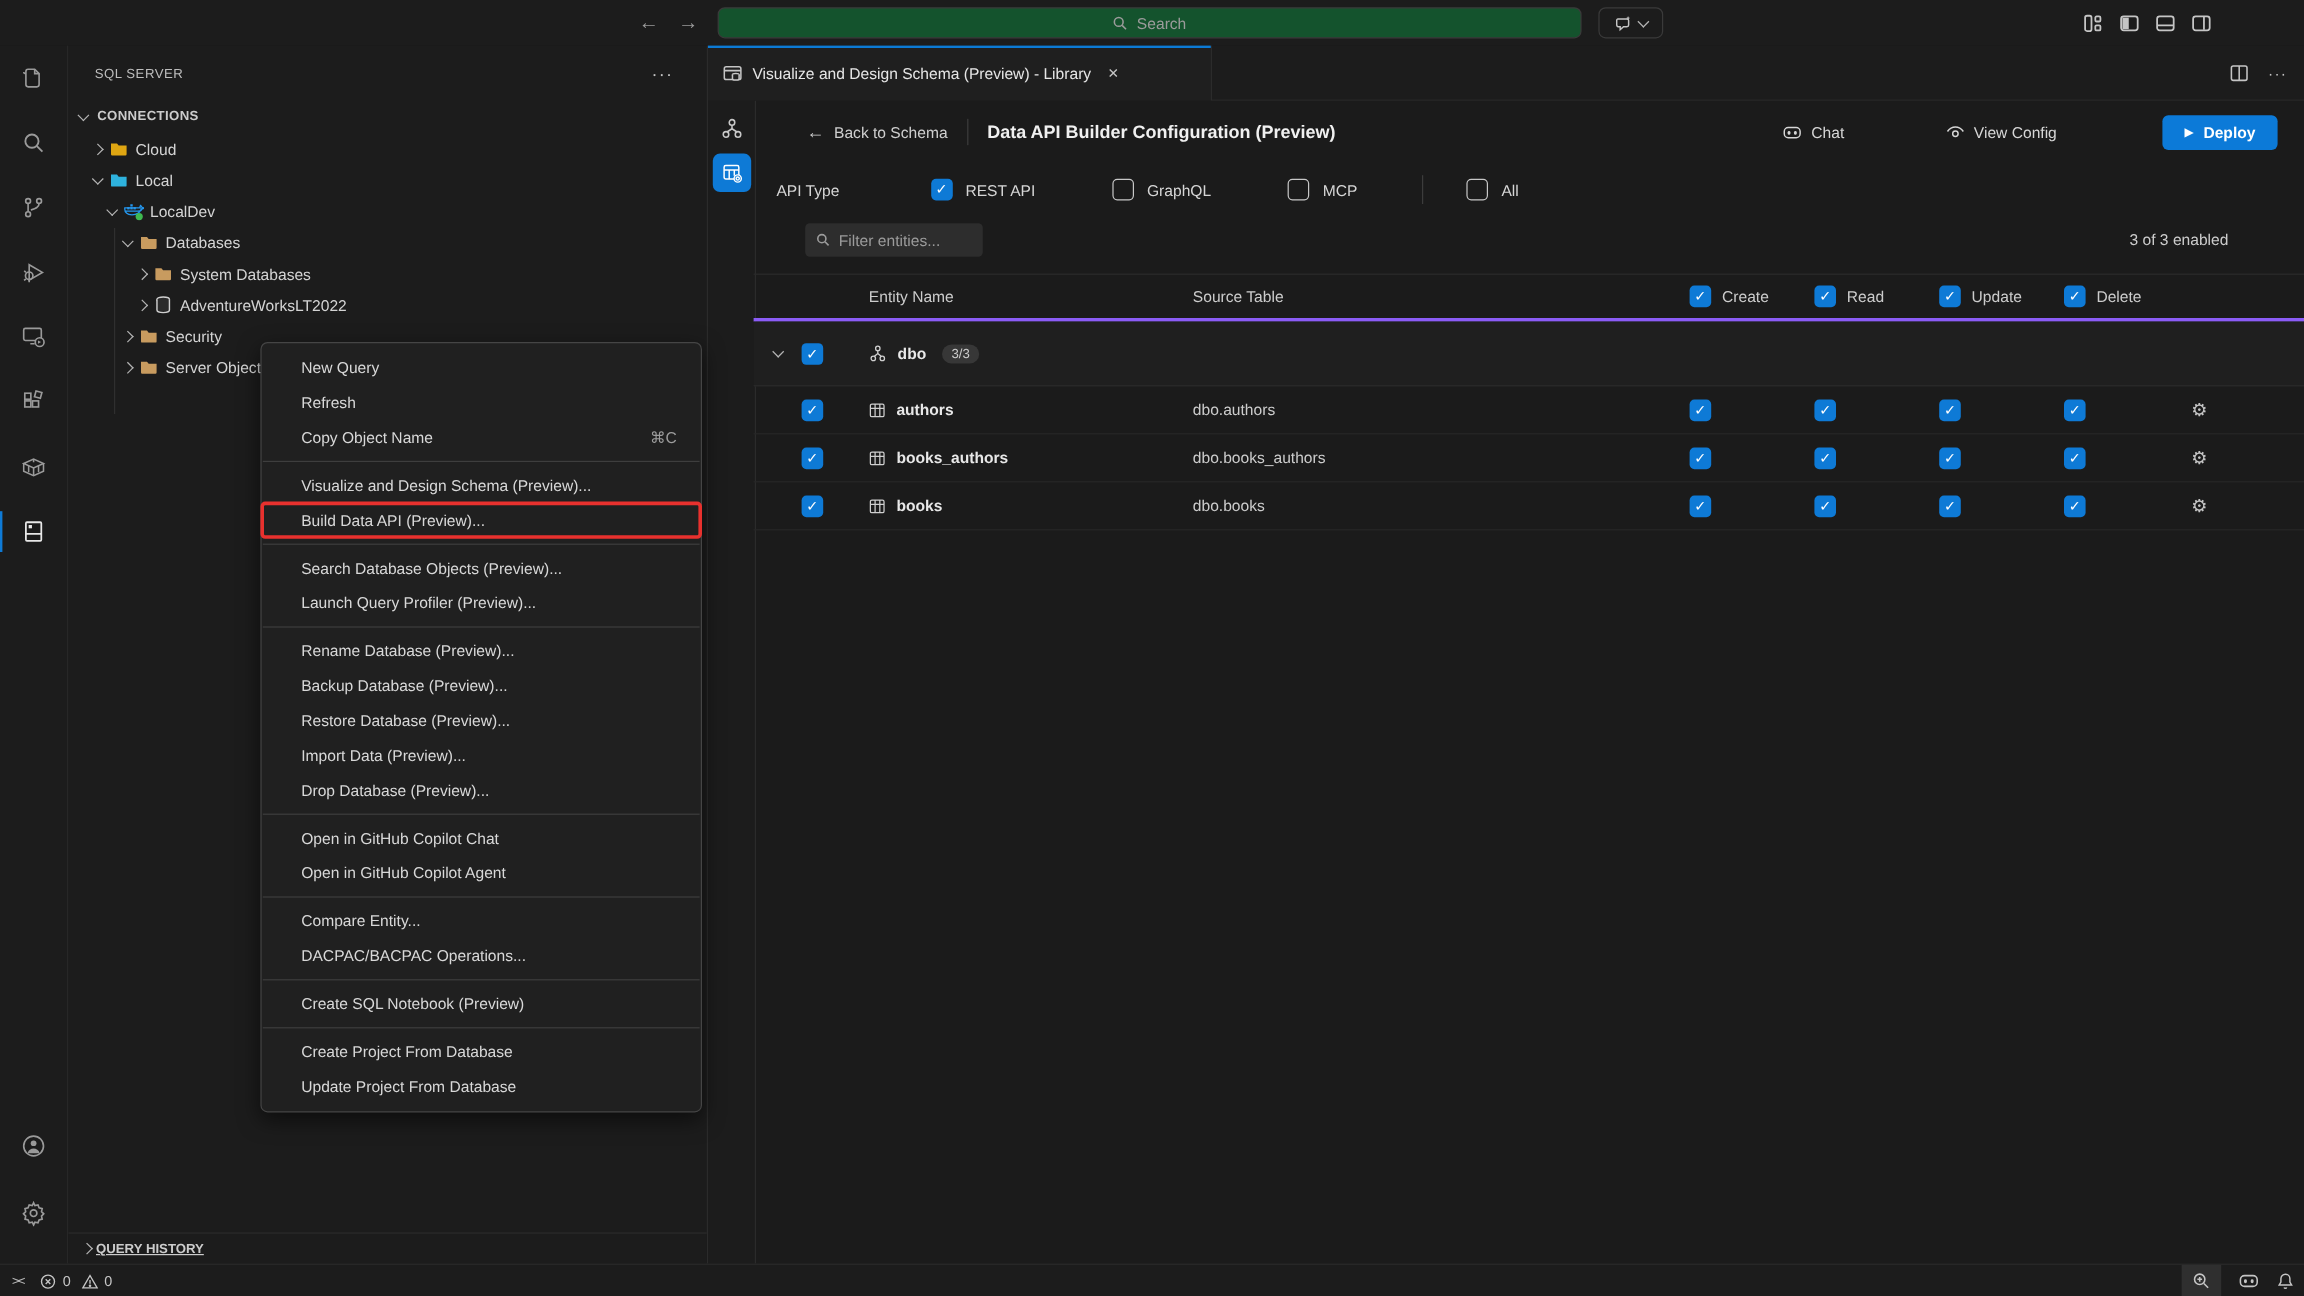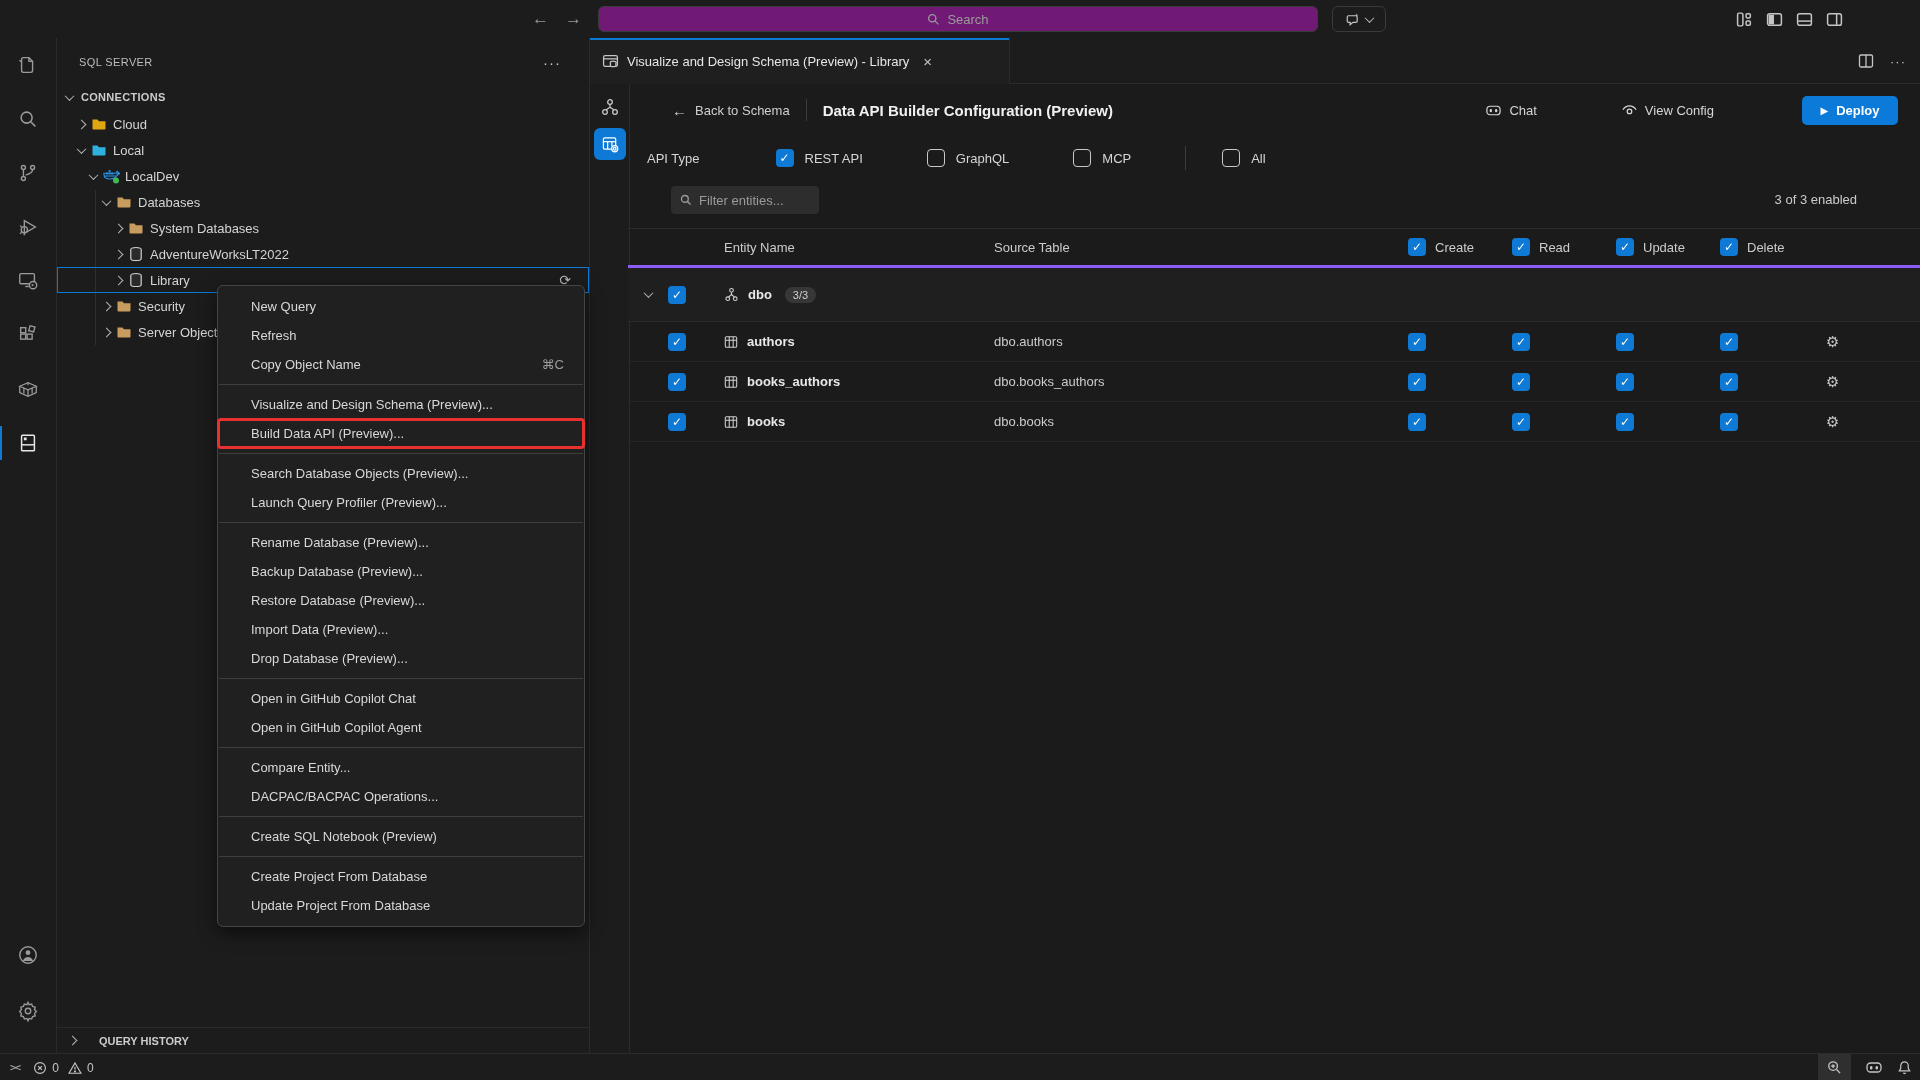--- a/index.html
+++ b/index.html
@@ -3,21 +3,21 @@
 <meta charset="utf-8">
 <style>
   * { margin:0; padding:0; box-sizing:border-box; }
   html,body { width:1920px; height:1080px; overflow:hidden; background:#1b1b1b;
     font-family:"Liberation Sans","DejaVu Sans",sans-serif; color:#d6d6d6; font-size:13px; }
   svg { display:block; }
 
   
   #titlebar { position:absolute; left:0; top:0; width:1920px; height:38px; background:#1c1c1c; }
   #nav-arrows { position:absolute; left:532px; top:0; height:38px; display:flex; align-items:center; gap:16px; color:#9a9a9a; font-size:17px; }
-  #cmd-center { position:absolute; left:598px; top:6px; width:720px; height:26px; background:#701a75; border:1px solid #3a3a3a; border-radius:6px; display:flex; align-items:center; justify-content:center; gap:7px; color:#9b9b9b; }
+  #cmd-center { position:absolute; left:598px; top:6px; width:720px; height:26px; background:#14532d; border:1px solid #3a3a3a; border-radius:6px; display:flex; align-items:center; justify-content:center; gap:7px; color:#9b9b9b; }
   #copilot-badge { position:absolute; left:1332px; top:6px; width:54px; height:26px; border:1px solid #3a3a3a; border-radius:6px; display:flex; align-items:center; justify-content:center; gap:6px; color:#c5c5c5; }
   #layout-icons { position:absolute; left:1736px; top:0; height:38px; display:flex; align-items:center; gap:13px; color:#c5c5c5; }
 
   
   #activitybar { position:absolute; left:0; top:38px; width:57px; height:1015px; background:#1c1c1c; border-right:1px solid #2b2b2b; display:flex; flex-direction:column; align-items:stretch; }
   .ab-item { height:54px; display:flex; align-items:center; justify-content:center; color:#9a9a9a; position:relative; }
   .ab-item.active { color:#e8e8e8; }
   .ab-item.active::before { content:""; position:absolute; left:0; top:10px; bottom:10px; width:2px; background:#0e7ad6; }
   #ab-bottom { margin-top:auto; margin-bottom:14px; }
   #ab-bottom .ab-item { height:56px; }
@@ -31,21 +31,21 @@
   .chev.down { transform:rotate(45deg) translate(-1px,-1px); }
   .chev.right { transform:rotate(-45deg); }
   #connections-row { position:absolute; left:0; top:46px; width:100%; height:26px; display:flex; align-items:center; gap:8px; padding-left:9px; font-weight:bold; font-size:11px; color:#cccccc; letter-spacing:.3px; }
   #tree { position:absolute; left:0; top:73px; width:100%; }
   .trow { height:26px; display:flex; align-items:center; gap:6px; padding-right:18px; position:relative; }
   .trow .lbl { white-space:nowrap; color:#d4d4d4; }
   .ind1 { padding-left:21px; } .ind2 { padding-left:33px; } .ind3 { padding-left:46px; } .ind4 { padding-left:58px; }
   .trow.selected { outline:1px solid #0c7ad4; outline-offset:-1px; }
   .refresh-glyph { margin-left:auto; color:#b9b9b9; font-size:14px; }
   .guide { position:absolute; width:1px; background:#2f2f2f; }
-  #query-history { position:absolute; left:0; bottom:0; width:100%; height:26px; border-top:1px solid #2b2b2b; display:flex; align-items:center; gap:23px; padding-left:12px; font-weight:bold; font-size:11px; color:#cccccc; background:#1c1c1c; }
+  #query-history { position:absolute; left:0; bottom:0; width:100%; height:26px; border-top:1px solid #2b2b2b; display:flex; align-items:center; gap:4px; padding-left:12px; font-weight:bold; font-size:11px; color:#cccccc; background:#1c1c1c;text-decoration:underline; }
 
   
   .tico { width:16px; height:16px; flex:none; position:relative; }
 
   
   #context-menu { position:absolute; left:217px; top:285px; width:368px; background:#202020; border:1px solid #454545; border-radius:6px; box-shadow:0 6px 18px rgba(0,0,0,.55); padding:6px 0; z-index:50; }
   .mi { height:29px; display:flex; align-items:center; padding:0 20px 0 33px; color:#d8d8d8; white-space:nowrap; }
   .mi .sc { margin-left:auto; color:#9d9d9d; }
   .mi.highlighted { outline:3px solid #e8312e; outline-offset:-2px; border-radius:3px; }
   .msep { height:1px; background:#3e3e3e; margin:5px 1px; }
@@ -308,31 +308,20 @@
     <div class="trow ind4">
       <span class="chev right"></span>
       <span class="tico">
           <svg width="16" height="16" viewBox="0 0 16 16" fill="none" stroke="#cfcfcf" stroke-width="1.2">
             <ellipse cx="8" cy="3.6" rx="5.2" ry="2.1" fill="#2a2a2a"></ellipse>
             <path d="M2.8 3.6v8.8c0 1.2 2.3 2.1 5.2 2.1s5.2-.9 5.2-2.1V3.6" fill="#2a2a2a"></path>
           </svg>
         </span>
       <span class="lbl">AdventureWorksLT2022</span>
     </div>
-    <div class="trow ind4 selected">
-      <span class="chev right"></span>
-      <span class="tico">
-          <svg width="16" height="16" viewBox="0 0 16 16" fill="none" stroke="#cfcfcf" stroke-width="1.2">
-            <ellipse cx="8" cy="3.6" rx="5.2" ry="2.1" fill="#2a2a2a"></ellipse>
-            <path d="M2.8 3.6v8.8c0 1.2 2.3 2.1 5.2 2.1s5.2-.9 5.2-2.1V3.6" fill="#2a2a2a"></path>
-          </svg>
-        </span>
-      <span class="lbl">Library</span>
-      <span class="refresh-glyph">⟳</span>
-    </div>
     <div class="trow ind3">
       <span class="chev right"></span>
       <span class="tico">
           <svg width="16" height="16" viewBox="0 0 16 16">
             <path d="M1.5 3.5h5l1.4 1.7h6.6v7.3a1 1 0 0 1-1 1h-11a1 1 0 0 1-1-1z" fill="#c89b5f"></path>
           </svg>
         </span>
       <span class="lbl">Security</span>
     </div>
     <div class="trow ind3">

